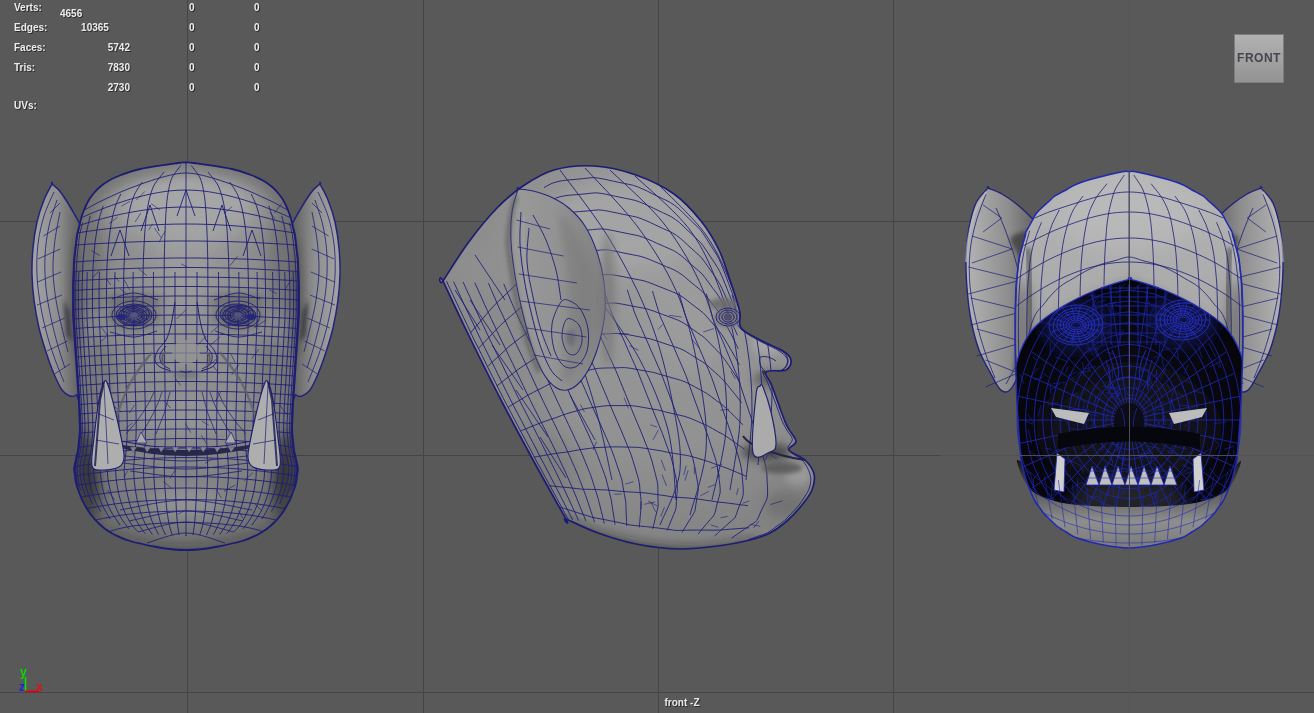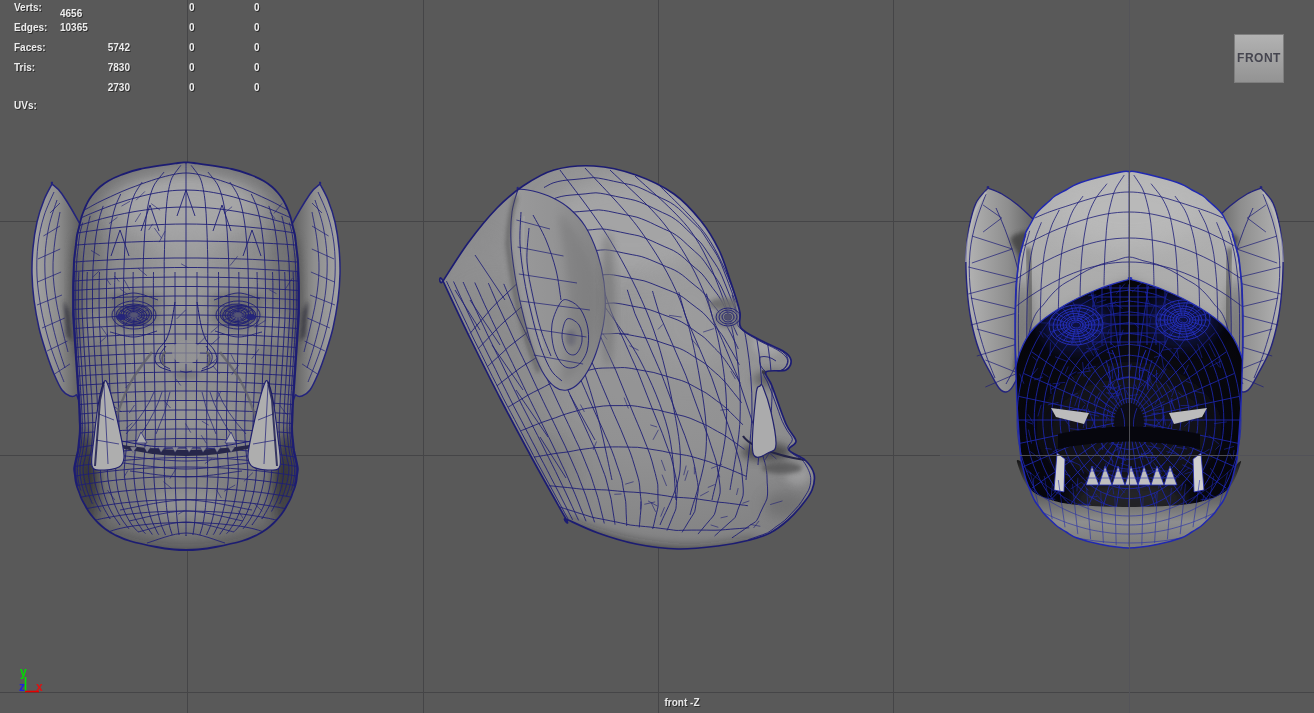--- a/index.html
+++ b/index.html
@@ -1034,21 +1034,21 @@
 <text x="20" y="676" fill="#00dd00">y</text>
 <text x="19" y="691" fill="#2222dd">z</text>
 <text x="36" y="691" fill="#dd1111">x</text>
 </g>
 </svg>
 <div class="hud" style="left:14px;top:2px;">Verts:</div>
 <div class="hud" style="left:60px;top:8px;width:70px;text-align:left;">4656</div>
 <div class="hud" style="left:189px;top:2px;">0</div>
 <div class="hud" style="left:254px;top:2px;">0</div>
 <div class="hud" style="left:14px;top:22px;">Edges:</div>
-<div class="hud" style="left:60px;top:22px;width:70px;text-align:left;">10365</div>
+<div class="hud" style="left:60px;top:22px;width:70px;text-align:center;">10365</div>
 <div class="hud" style="left:189px;top:22px;">0</div>
 <div class="hud" style="left:254px;top:22px;">0</div>
 <div class="hud" style="left:14px;top:42px;text-align:center;">Faces:</div>
 <div class="hud" style="left:60px;top:42px;width:70px;text-align:right;">5742</div>
 <div class="hud" style="left:189px;top:42px;">0</div>
 <div class="hud" style="left:254px;top:42px;">0</div>
 <div class="hud" style="left:14px;top:62px;">Tris:</div>
 <div class="hud" style="left:60px;top:62px;width:70px;text-align:right;">7830</div>
 <div class="hud" style="left:189px;top:62px;">0</div>
 <div class="hud" style="left:254px;top:62px;">0</div>

